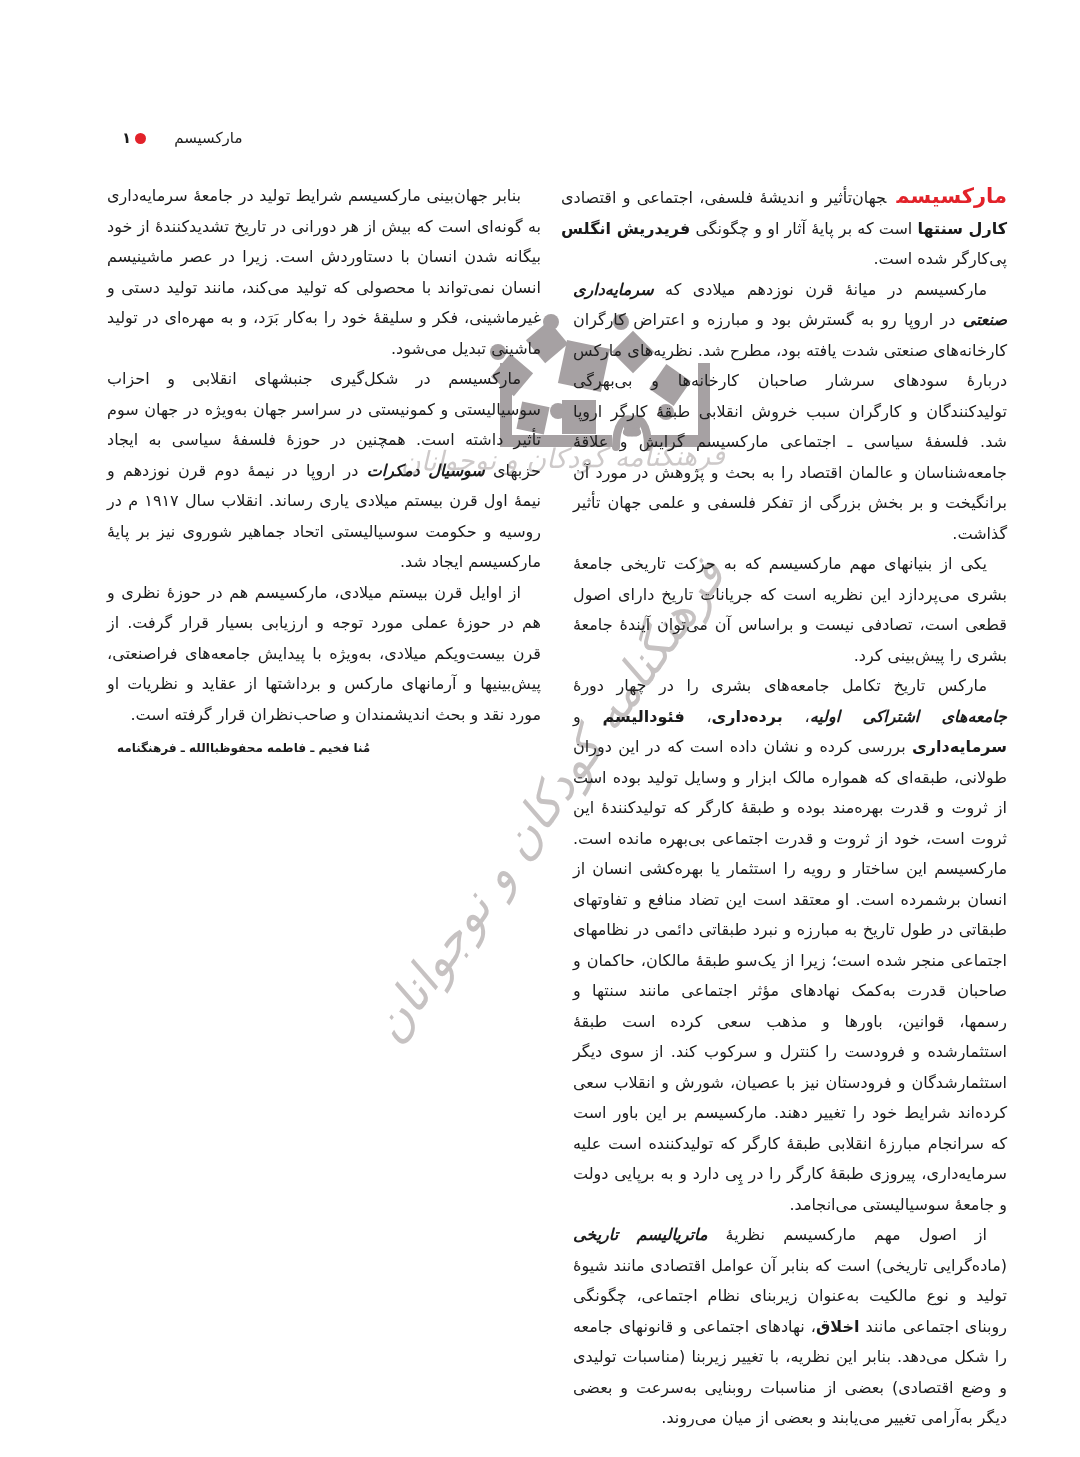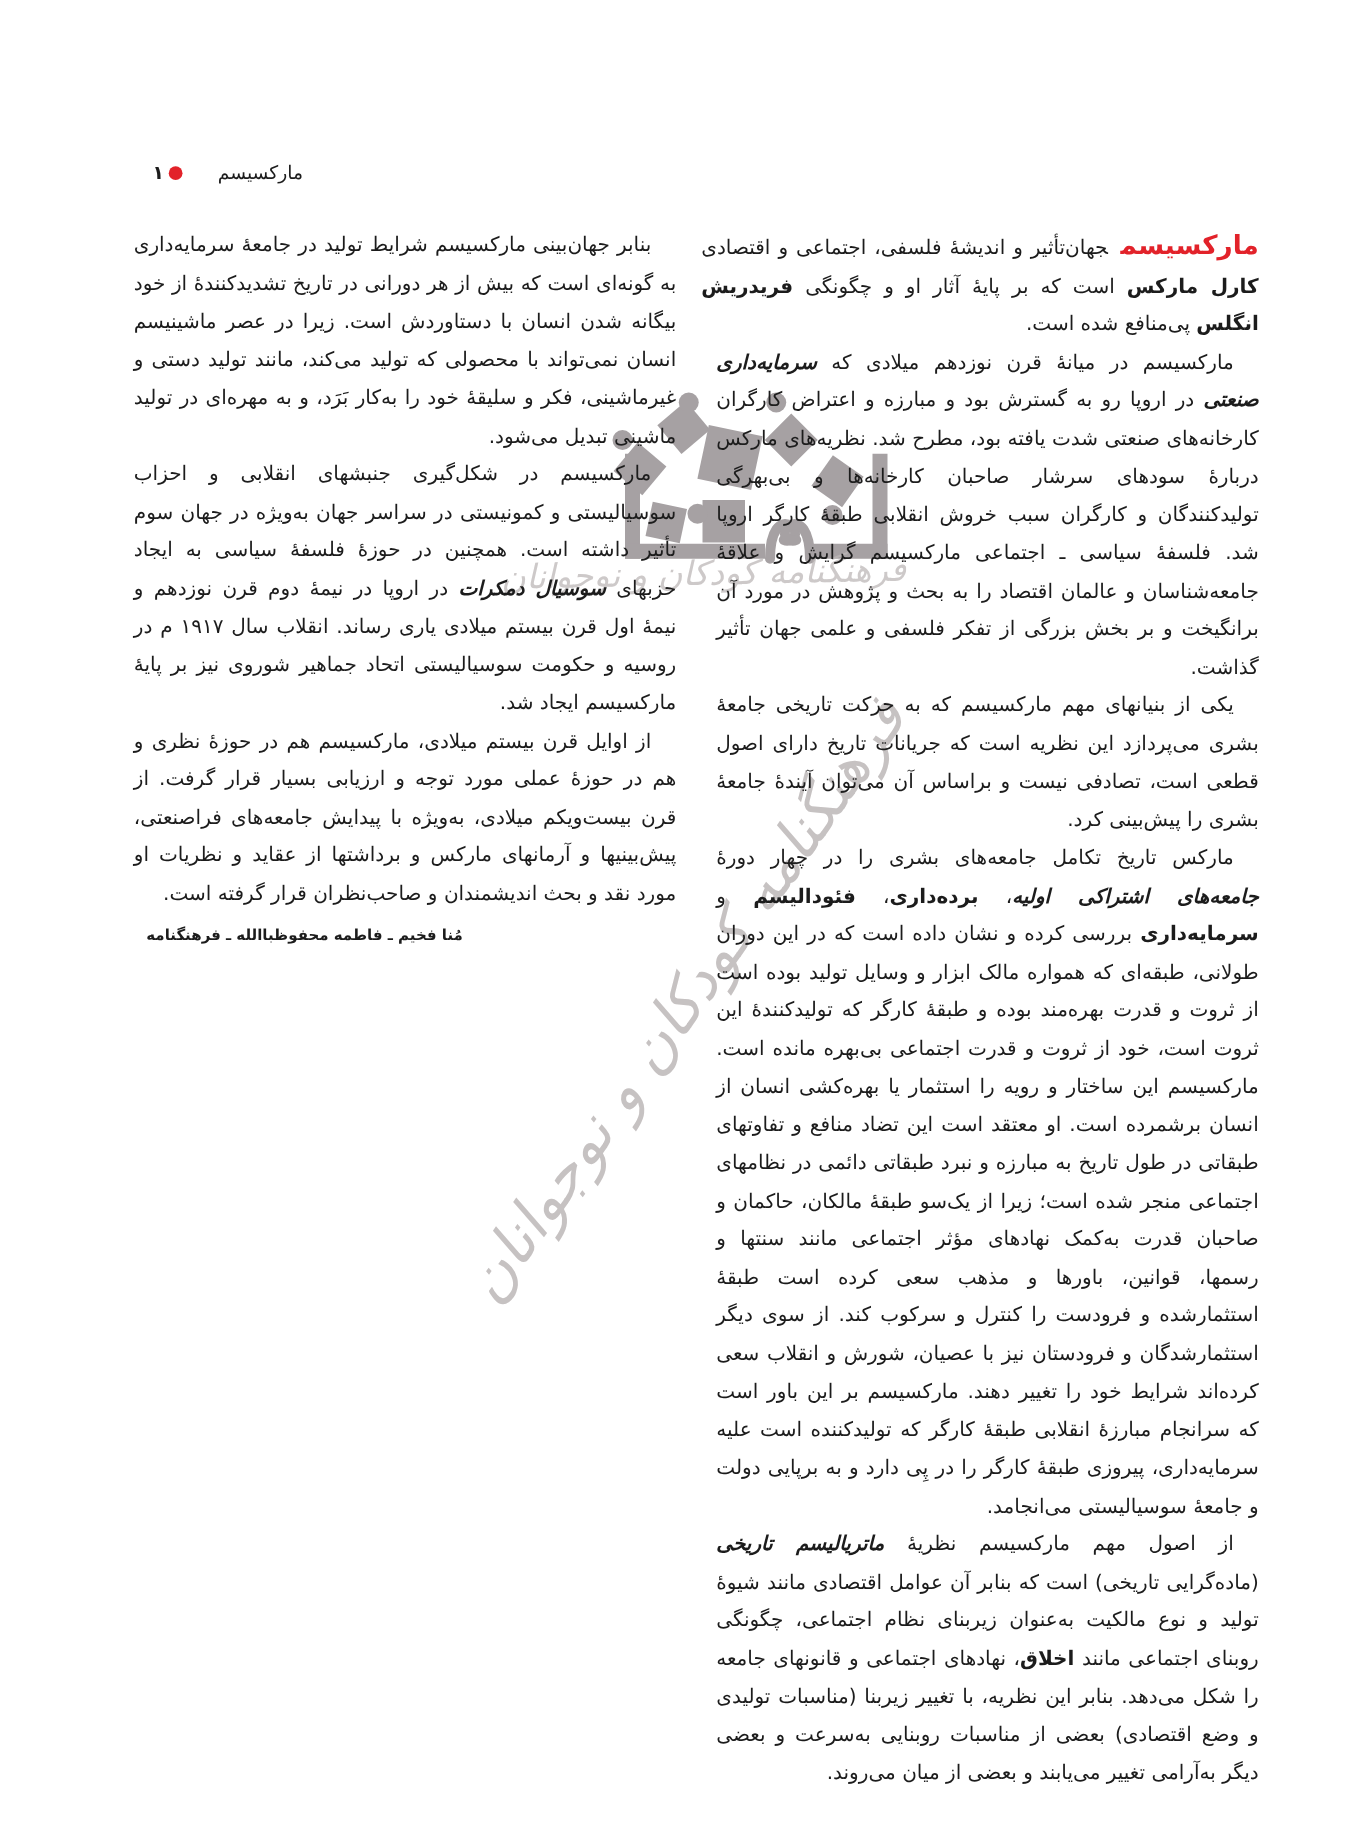--- a/index.html
+++ b/index.html
@@ -123,21 +123,21 @@
   </div>
 
   <div class="wm-line">فرهنگنامه کودکان و نوجوانان</div>
 
   <div class="wm-diag">فرهنگنامه کودکان و نوجوانان</div>
 
   <main class="columns">
 
     <section class="col col-right">
       <p class="para lead">
-        <span class="headword">مارکسیسم</span><span><span>جهان‌تأثیر و اندیشهٔ فلسفی، اجتماعی و اقتصادی </span><span class="seg-b">کارل مارکس</span><span> است که بر پایهٔ آثار او و چگونگی </span><span class="seg-b">فریدریش انگلس</span><span> پی‌منافع شده است.</span></span>
+        <span class="headword">مارکسیسم</span><span><span>جهان‌تأثیر و اندیشهٔ فلسفی، اجتماعی و اقتصادی </span><span class="seg-b">کارل سنتها</span><span> است که بر پایهٔ آثار او و چگونگی </span><span class="seg-b">فریدریش انگلس</span><span> پی‌کارگر شده است.</span></span>
       </p>
       <p class="para indent"><span>مارکسیسم در میانهٔ قرن نوزدهم میلادی که </span><span class="seg-bi">سرمایه‌داری صنعتی</span><span> در اروپا رو به گسترش بود و مبارزه و اعتراض کارگران کارخانه‌های صنعتی شدت یافته بود، مطرح شد. نظریه‌های مارکس دربارهٔ سودهای سرشار صاحبان کارخانه‌ها و بی‌بهرگی تولیدکنندگان و کارگران سبب خروش انقلابی طبقهٔ کارگر اروپا شد. فلسفهٔ سیاسی ـ اجتماعی مارکسیسم گرایش و علاقهٔ جامعه‌شناسان و عالمان اقتصاد را به بحث و پژوهش در مورد آن برانگیخت و بر بخش بزرگی از تفکر فلسفی و علمی جهان تأثیر گذاشت.</span></p>
       <p class="para indent"><span>یکی از بنیانهای مهم مارکسیسم که به حرکت تاریخی جامعهٔ بشری می‌پردازد این نظریه است که جریانات تاریخ دارای اصول قطعی است، تصادفی نیست و براساس آن می‌توان آیندهٔ جامعهٔ بشری را پیش‌بینی کرد.</span></p>
       <p class="para indent"><span>مارکس تاریخ تکامل جامعه‌های بشری را در چهار دورهٔ </span><span class="seg-bi">جامعه‌های اشتراکی اولیه</span><span>، </span><span class="seg-b">برده‌داری</span><span>، </span><span class="seg-b">فئودالیسم</span><span> و </span><span class="seg-b">سرمایه‌داری</span><span> بررسی کرده و نشان داده است که در این دوران طولانی، طبقه‌ای که همواره مالک ابزار و وسایل تولید بوده است از ثروت و قدرت بهره‌مند بوده و طبقهٔ کارگر که تولیدکنندهٔ این ثروت است، خود از ثروت و قدرت اجتماعی بی‌بهره مانده است. مارکسیسم این ساختار و رویه را استثمار یا بهره‌کشی انسان از انسان برشمرده است. او معتقد است این تضاد منافع و تفاوتهای طبقاتی در طول تاریخ به مبارزه و نبرد طبقاتی دائمی در نظامهای اجتماعی منجر شده است؛ زیرا از یک‌سو طبقهٔ مالکان، حاکمان و صاحبان قدرت به‌کمک نهادهای مؤثر اجتماعی مانند سنتها و رسمها، قوانین، باورها و مذهب سعی کرده است طبقهٔ استثمارشده و فرودست را کنترل و سرکوب کند. از سوی دیگر استثمارشدگان و فرودستان نیز با عصیان، شورش و انقلاب سعی کرده‌اند شرایط خود را تغییر دهند. مارکسیسم بر این باور است که سرانجام مبارزهٔ انقلابی طبقهٔ کارگر که تولیدکننده است علیه سرمایه‌داری، پیروزی طبقهٔ کارگر را در پِی دارد و به برپایی دولت و جامعهٔ سوسیالیستی می‌انجامد.</span></p>
       <p class="para indent"><span>از اصول مهم مارکسیسم نظریهٔ </span><span class="seg-bi">ماتریالیسم تاریخی</span><span> (ماده‌گرایی تاریخی) است که بنابر آن عوامل اقتصادی مانند شیوهٔ تولید و نوع مالکیت به‌عنوان زیربنای نظام اجتماعی، چگونگی روبنای اجتماعی مانند </span><span class="seg-b">اخلاق</span><span>، نهادهای اجتماعی و قانونهای جامعه را شکل می‌دهد. بنابر این نظریه، با تغییر زیربنا (مناسبات تولیدی و وضع اقتصادی) بعضی از مناسبات روبنایی به‌سرعت و بعضی دیگر به‌آرامی تغییر می‌یابند و بعضی از میان می‌روند.</span></p>
     </section>
 
     <section class="col col-left">
       <p class="para indent"><span>بنابر جهان‌بینی مارکسیسم شرایط تولید در جامعهٔ سرمایه‌داری به گونه‌ای است که بیش از هر دورانی در تاریخ تشدیدکنندهٔ از خود بیگانه شدن انسان با دستاوردش است. زیرا در عصر ماشینیسم انسان نمی‌تواند با محصولی که تولید می‌کند، مانند تولید دستی و غیرماشینی، فکر و سلیقهٔ خود را به‌کار بَرَد، و به مهره‌ای در تولید ماشینی تبدیل می‌شود.</span></p>
       <p class="para indent"><span>مارکسیسم در شکل‌گیری جنبشهای انقلابی و احزاب سوسیالیستی و کمونیستی در سراسر جهان به‌ویژه در جهان سوم تأثیر داشته است. همچنین در حوزهٔ فلسفهٔ سیاسی به ایجاد حزبهای </span><span class="seg-bi">سوسیال دمکرات</span><span> در اروپا در نیمهٔ دوم قرن نوزدهم و نیمهٔ اول قرن بیستم میلادی یاری رساند. انقلاب سال ۱۹۱۷ م در روسیه و حکومت سوسیالیستی اتحاد جماهیر شوروی نیز بر پایهٔ مارکسیسم ایجاد شد.</span></p>

